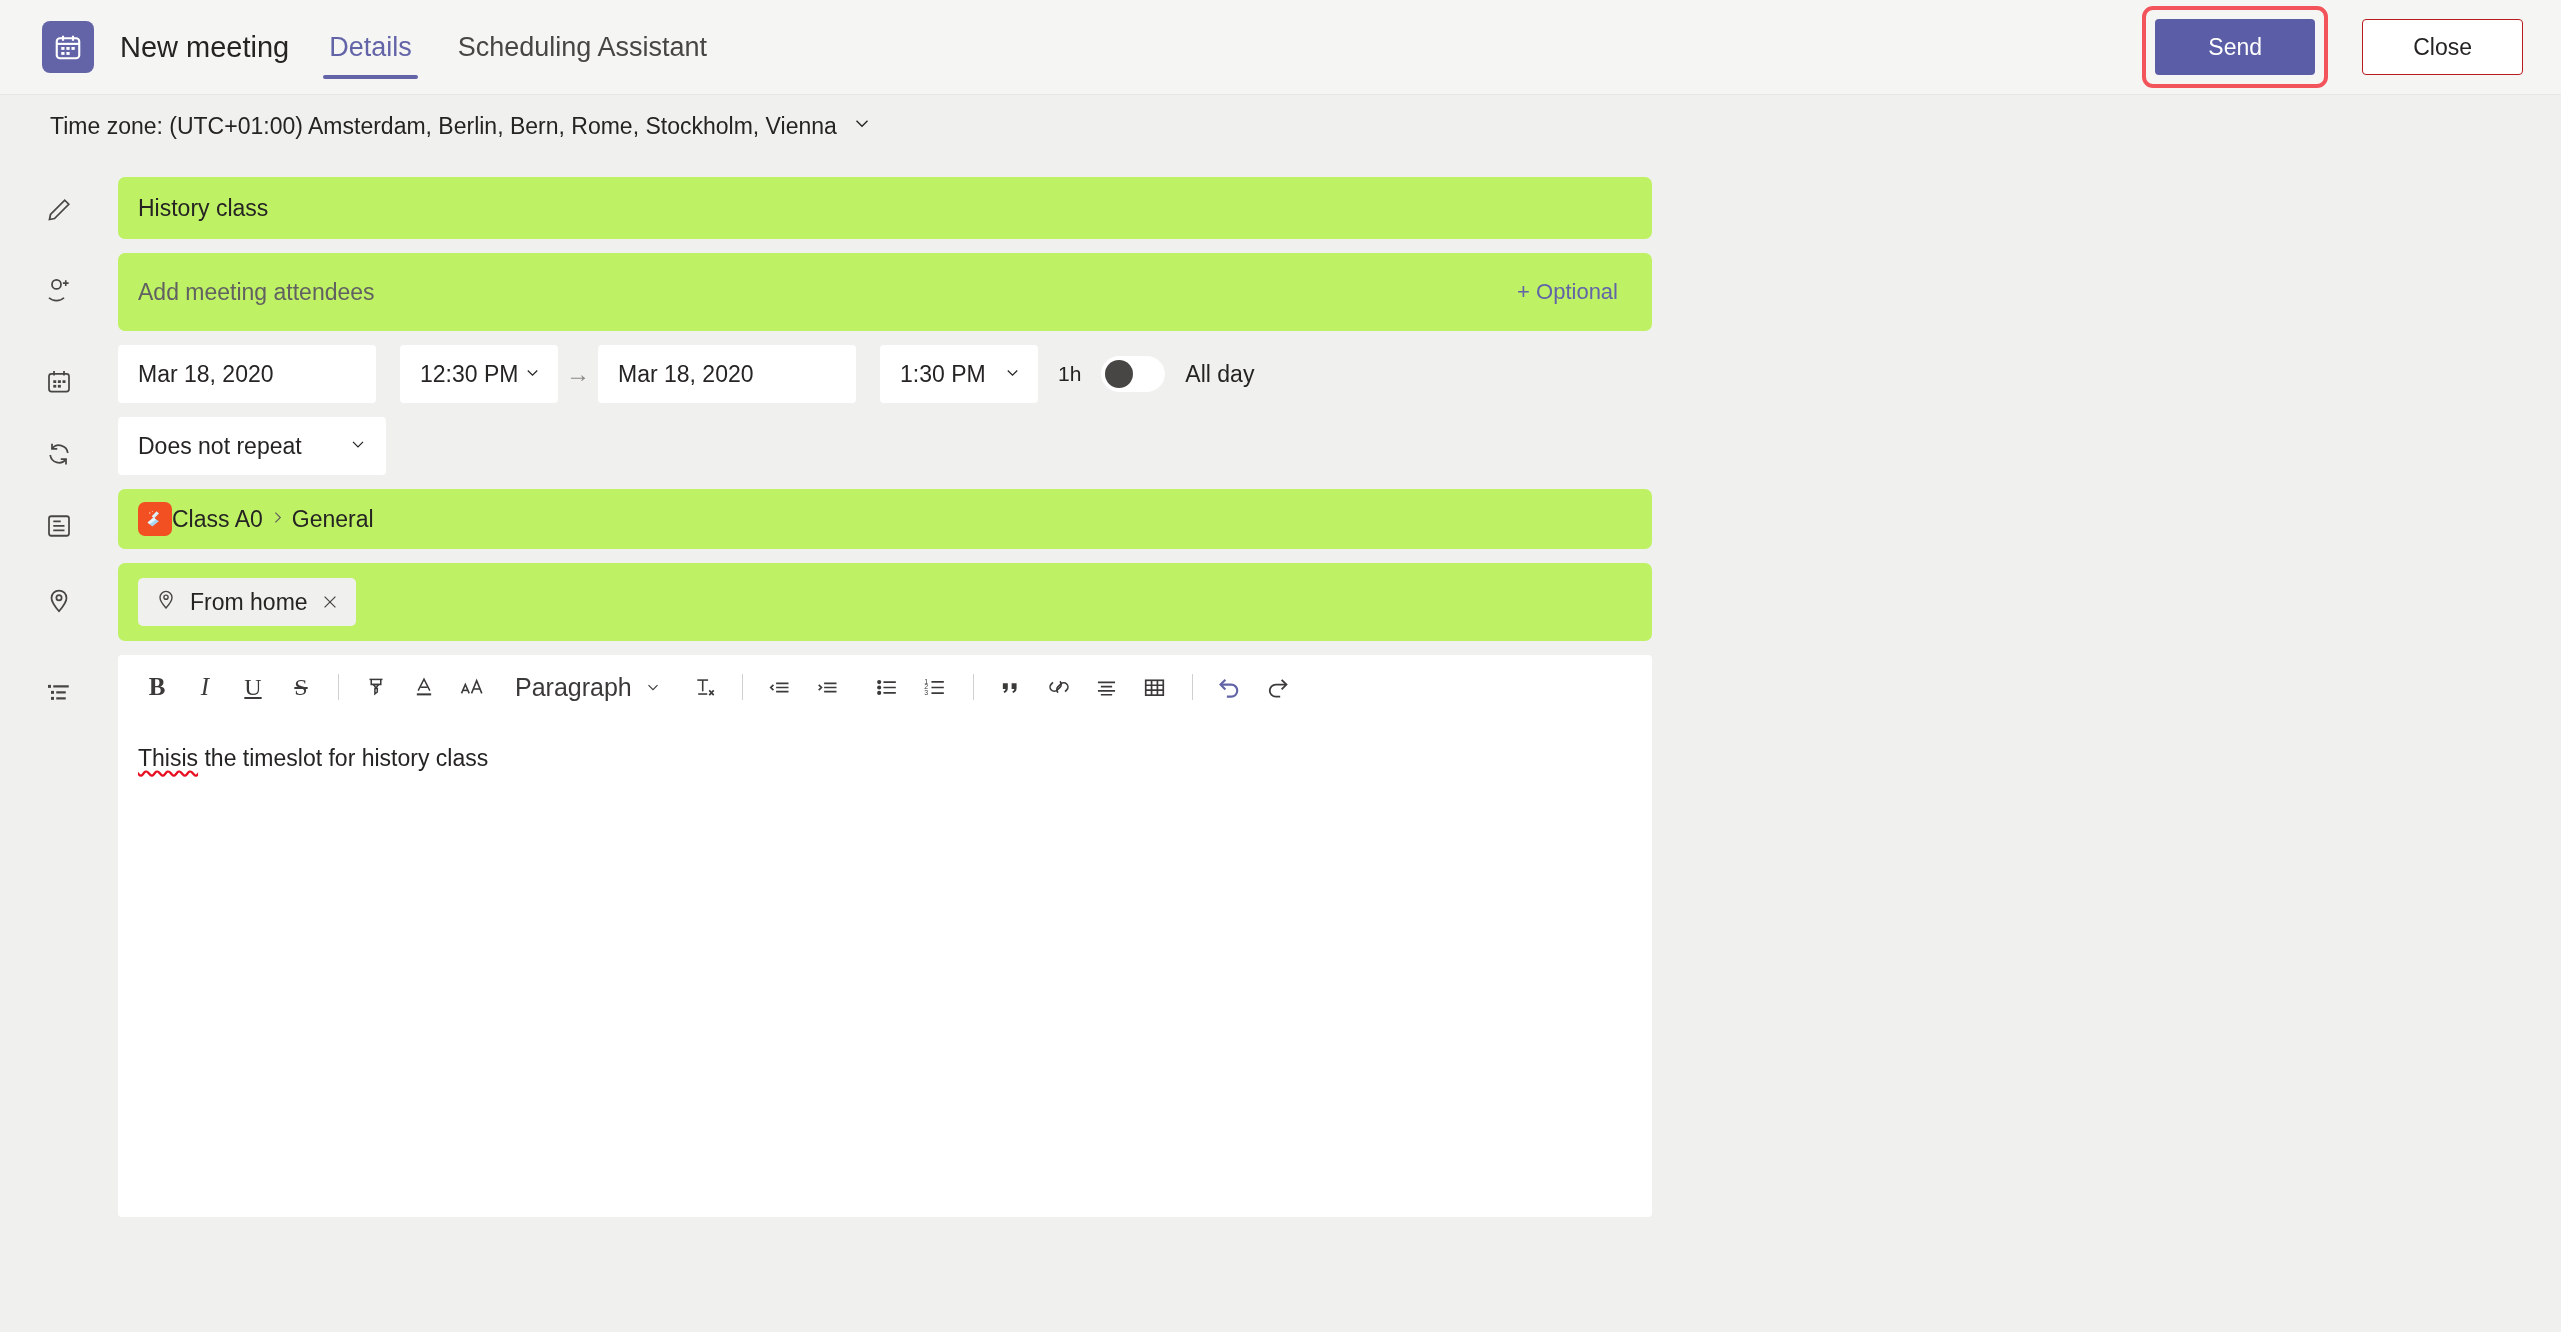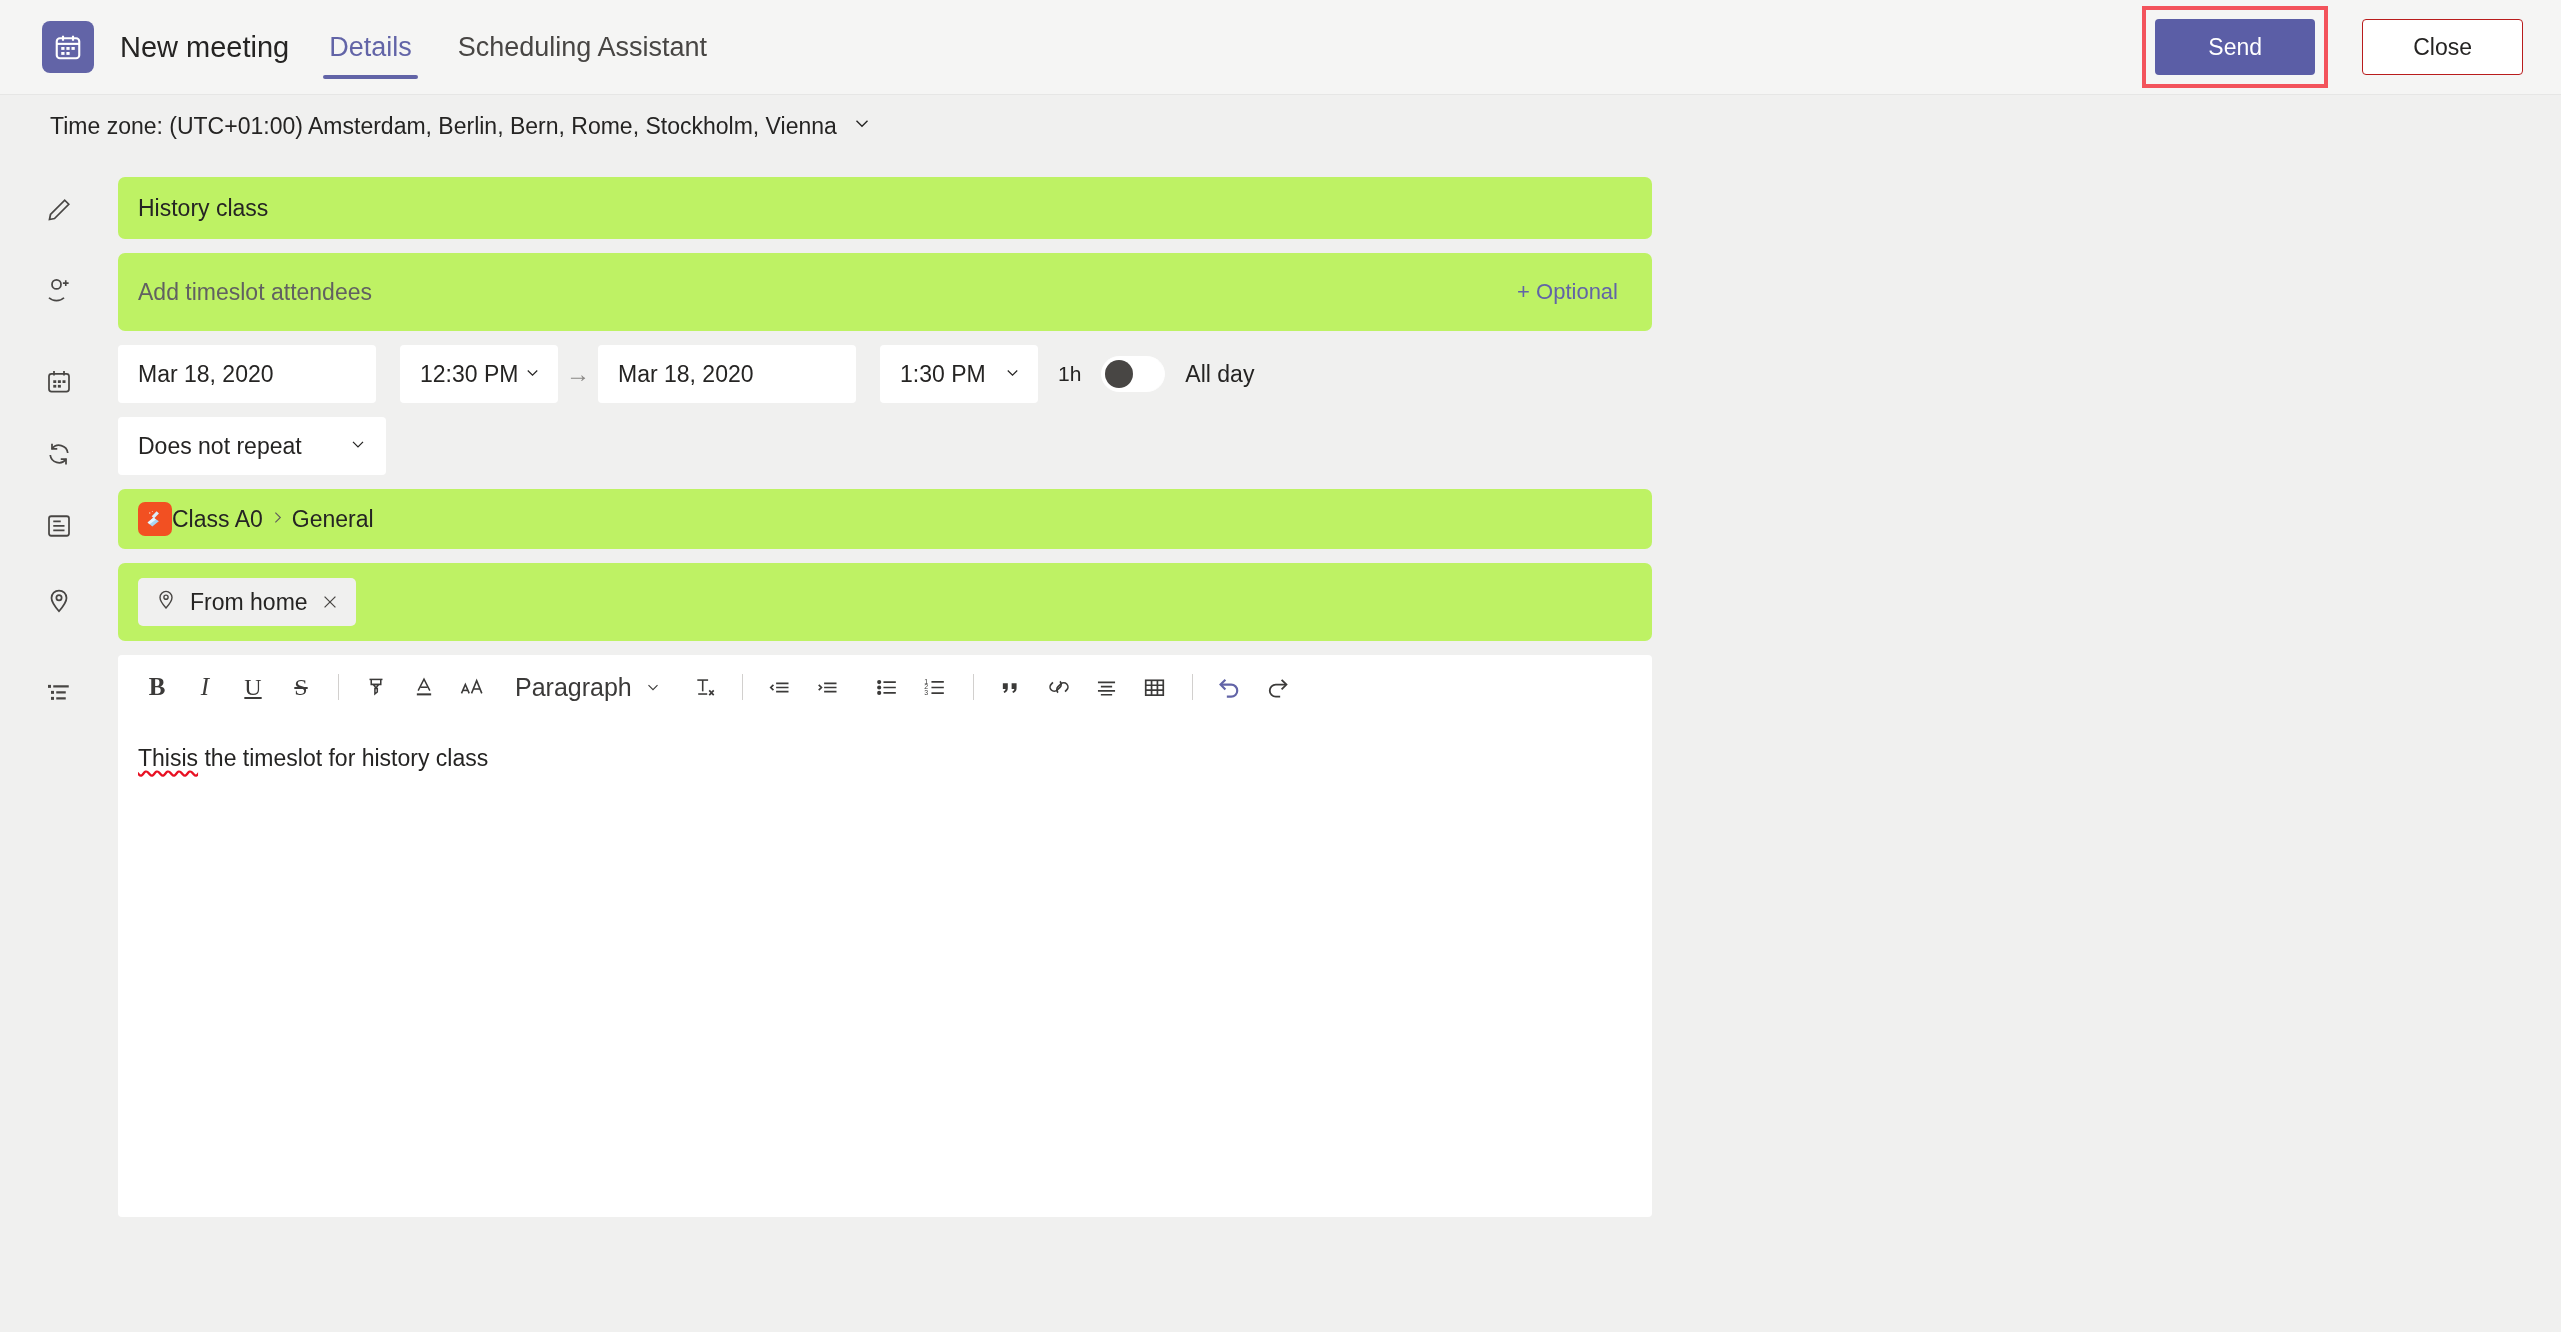--- a/index.html
+++ b/index.html
@@ -52,21 +52,21 @@
     position: absolute;
     left: 0; right: 0; bottom: 16px;
     height: 4px; border-radius: 2px;
     background: #6264a7;
   }
   .header-actions { margin-left: auto; display: flex; align-items: center; gap: 0; }
   .send-wrap {
     position: relative;
     padding: 9px;
     border: 4px solid #f3535b;
-    border-radius: 0;
+    border-radius: 11px;
     margin-right: 34px;
   }
   .btn {
     height: 56px;
     min-width: 160px;
     font-size: 23px;
     border-radius: 4px;
     display: flex; align-items: center; justify-content: center;
     cursor: pointer;
     border: 1px solid transparent;
@@ -328,21 +328,21 @@
   <div class="row">
     <div class="rail tall">
       <svg width="30" height="30" viewBox="0 0 24 24" fill="none" stroke="#484644" stroke-width="1.4">
         <circle cx="10" cy="7.5" r="3.6"></circle>
         <path d="M4 18.2c1.6 1.6 3.8 2.3 6 2.3s4.4-0.7 6-2.3"></path>
         <path d="M17.4 4.2v4.6M15.1 6.5h4.6" stroke-width="1.3"></path>
       </svg>
     </div>
     <div class="field-area">
       <div class="panel panel-attendees">
-        <span class="placeholder">Add timeslot attendees</span>
+        <span class="placeholder">Add meeting attendees</span>
         <span class="optional-link">+ Optional</span>
       </div>
     </div>
   </div>
 
   <div class="row">
     <div class="rail tall">
       <svg width="30" height="30" viewBox="0 0 24 24" fill="none" stroke="#484644" stroke-width="1.4">
         <rect x="4" y="5.4" width="16" height="14.2" rx="2"></rect>
         <path d="M8 3.2v3.6M16 3.2v3.6"></path>

